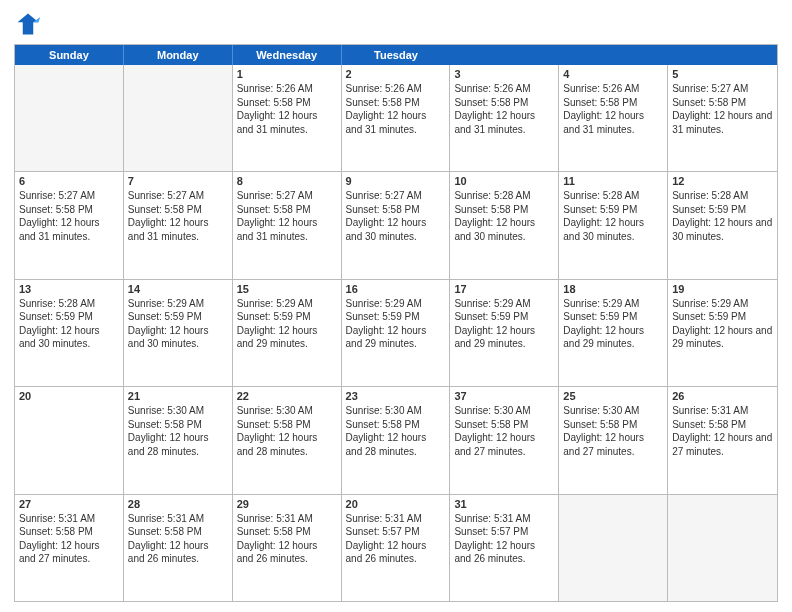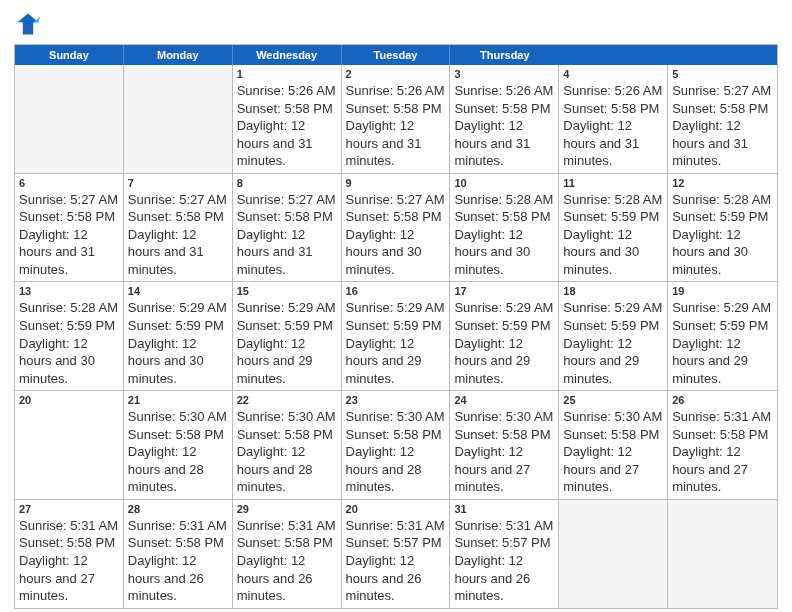--- a/index.html
+++ b/index.html
@@ -94,21 +94,21 @@
     }
     .cal-cell:last-child { border-right: none; }
     .cal-cell.empty { background: #f5f5f5; }
     .day-num {
       font-size: 11px;
       font-weight: bold;
       color: #333;
       margin-bottom: 2px;
     }
     .cell-info {
-      font-size: 13px;
+      font-size: 10px;
       line-height: 1.35;
       color: #333;
     }
   </style>
 </head>
 <body>
 
 <div class="page">
   <div class="header">
     <div class="logo">
@@ -126,21 +126,20 @@
       <div class="location"></div>
     </div>
   </div>
 
   <div class="calendar">
     <div class="cal-header" id="cal-header">
         <div class="cal-header-cell">Sunday</div>
         <div class="cal-header-cell">Monday</div>
         <div class="cal-header-cell">Wednesday</div>
         <div class="cal-header-cell">Tuesday</div>
-        <div class="cal-header-cell">Thursday</div>
       </div>
     <div class="cal-body" id="cal-body">
         <div class="cal-row">
           <div class="cal-cell empty"></div>
           <div class="cal-cell empty"></div>
           <div class="cal-cell">
             <div class="day-num">1</div>
             <div class="cell-info">Sunrise: 5:26 AM
 Sunset: 5:58 PM
 Daylight: 12 hours and 31 minutes.</div>
@@ -274,21 +273,21 @@
 Sunset: 5:58 PM
 Daylight: 12 hours and 28 minutes.</div>
           </div>
           <div class="cal-cell">
             <div class="day-num">23</div>
             <div class="cell-info">Sunrise: 5:30 AM
 Sunset: 5:58 PM
 Daylight: 12 hours and 28 minutes.</div>
           </div>
           <div class="cal-cell">
-            <div class="day-num">24</div>
+            <div class="day-num">37</div>
             <div class="cell-info">Sunrise: 5:30 AM
 Sunset: 5:58 PM
 Daylight: 12 hours and 27 minutes.</div>
           </div>
           <div class="cal-cell">
             <div class="day-num">25</div>
             <div class="cell-info">Sunrise: 5:30 AM
 Sunset: 5:58 PM
 Daylight: 12 hours and 27 minutes.</div>
           </div>

